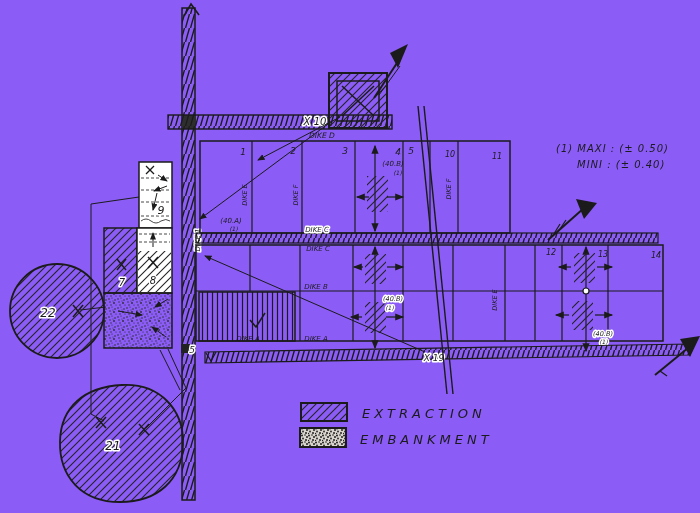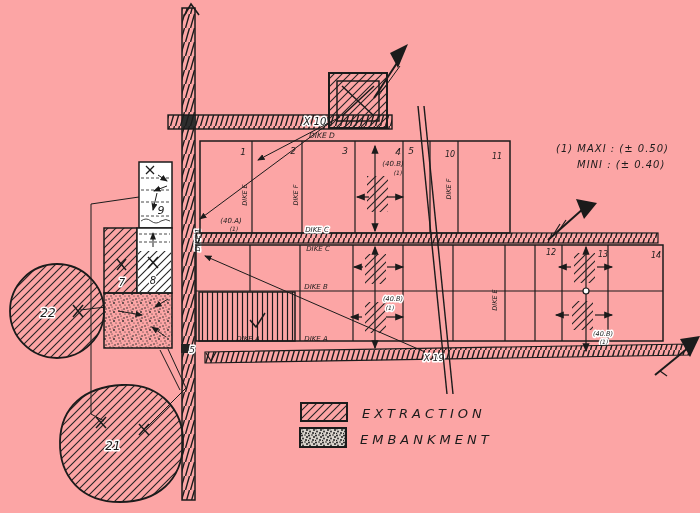--- a/index.html
+++ b/index.html
@@ -1,16 +1,16 @@
 <!DOCTYPE html>
 <html><head>
 <meta charset="utf-8">
 <style>
   html,body{margin:0;padding:0;background:#fff;}
-  .page{position:relative;width:700px;height:513px;background:#fca5a5;overflow:hidden;}
+  .page{position:relative;width:700px;height:513px;background:#8b5cf6;overflow:hidden;}
   svg{display:block;}
   .hw{font-family:"DejaVu Sans",sans-serif;font-style:italic;fill:#1b1b1b;}
   .halo{paint-order:stroke;stroke:#fff;stroke-width:3px;stroke-linejoin:round;}
   .ls{letter-spacing:4px;}
   .ls1{letter-spacing:1px;}
 </style>
 </head>
 <body>
 
 <div class="page">

